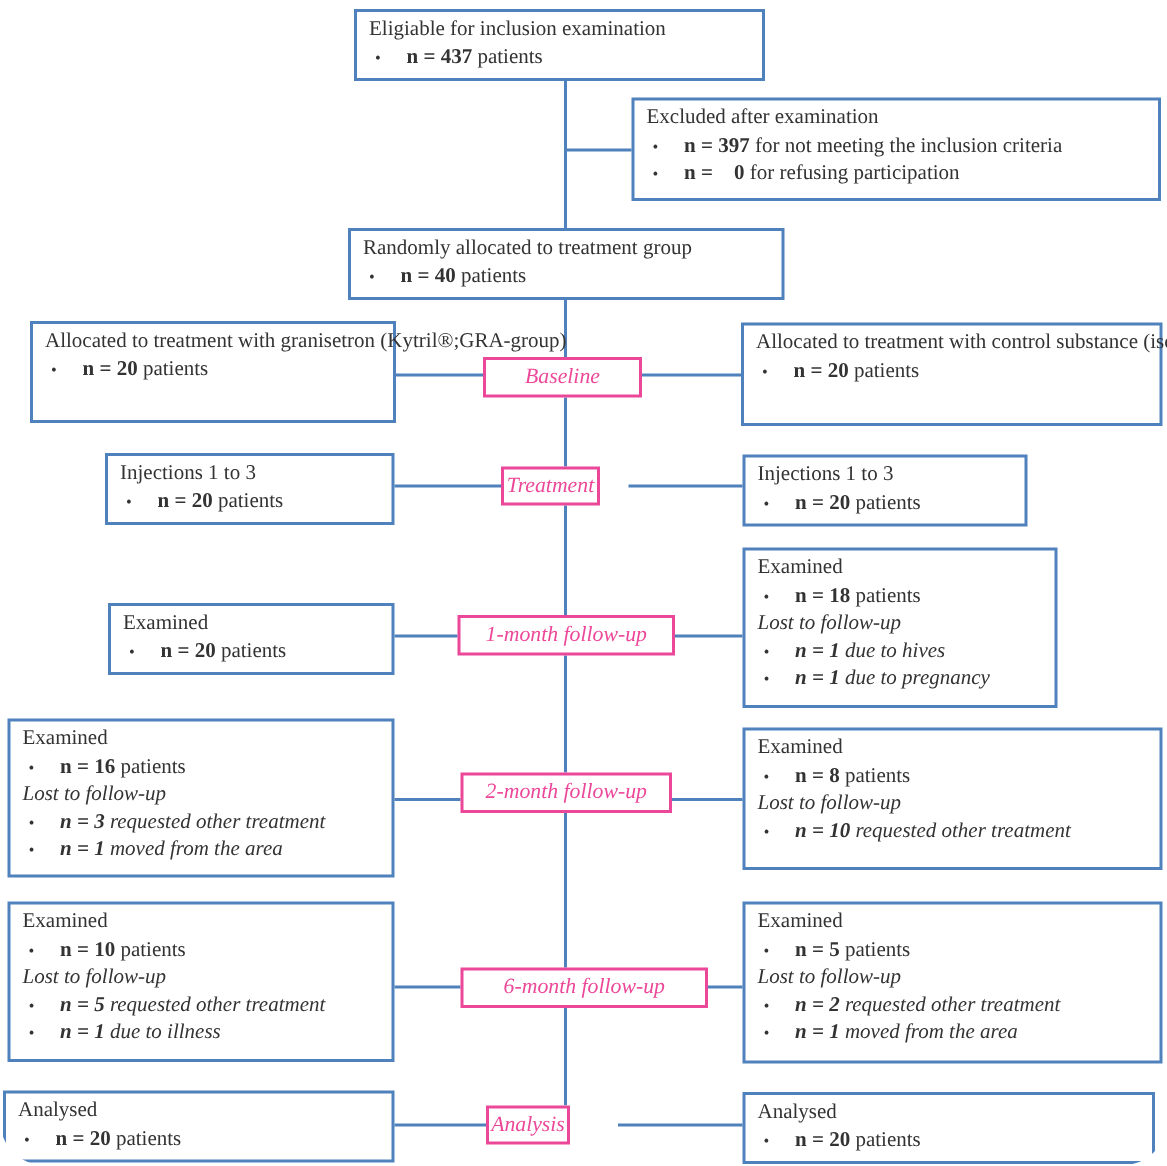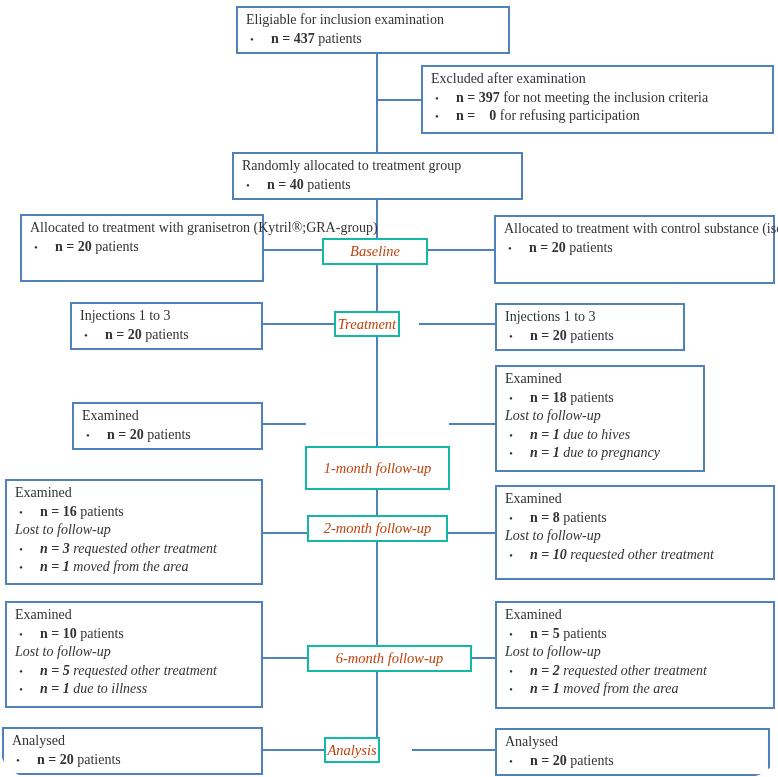--- a/index.html
+++ b/index.html
@@ -38,27 +38,27 @@
     font-size: 11px;
     line-height: 18.5px;
   }
   .n-bold { font-weight: bold; }
   .line span { white-space: pre; }
   
   .stage {
     position: absolute;
     box-sizing: border-box;
     background: #ffffff;
-    border: 2px solid #14b8a6;
+    border: 2px solid #ec4899;
     display: flex;
     align-items: center;
     justify-content: center;
     font-size: 14.5px;
     font-style: italic;
-    color: #c2410c;
+    color: #ec4899;
   }
 </style>
 </head>
 <body>
 
 <div id="figure">
 
   <div class="vline" style="left:376px; top:48px; width:2px; height:689px;"></div>
   <div class="hline" style="left:377px; top:99px; width:45px; height:2px;"></div>
 
@@ -267,21 +267,21 @@
         <span class="bullet-glyph">•</span>
         <span class="n-bold">n = 20</span>
         <span> patients</span>
       </div>
     </div>
 
   <div class="stage" style="left:322px; top:238px; width:106px; height:27px;">Baseline</div>
 
   <div class="stage" style="left:334px; top:311px; width:66px; height:26px;">Treatment</div>
 
-  <div class="stage" style="left:305px; top:410px; width:145px; height:44px;margin-top:36px;">1-month follow-up</div>
+  <div class="stage" style="left:305px; top:410px; width:145px; height:27px;">1-month follow-up</div>
 
   <div class="stage" style="left:307px; top:515px; width:141px; height:27px;">2-month follow-up</div>
 
   <div class="stage" style="left:307px; top:645px; width:165px; height:27px;">6-month follow-up</div>
 
   <div class="stage" style="left:324px; top:737px; width:56px; height:26px;">Analysis</div>
 
 </div>
 
 </body></html>

